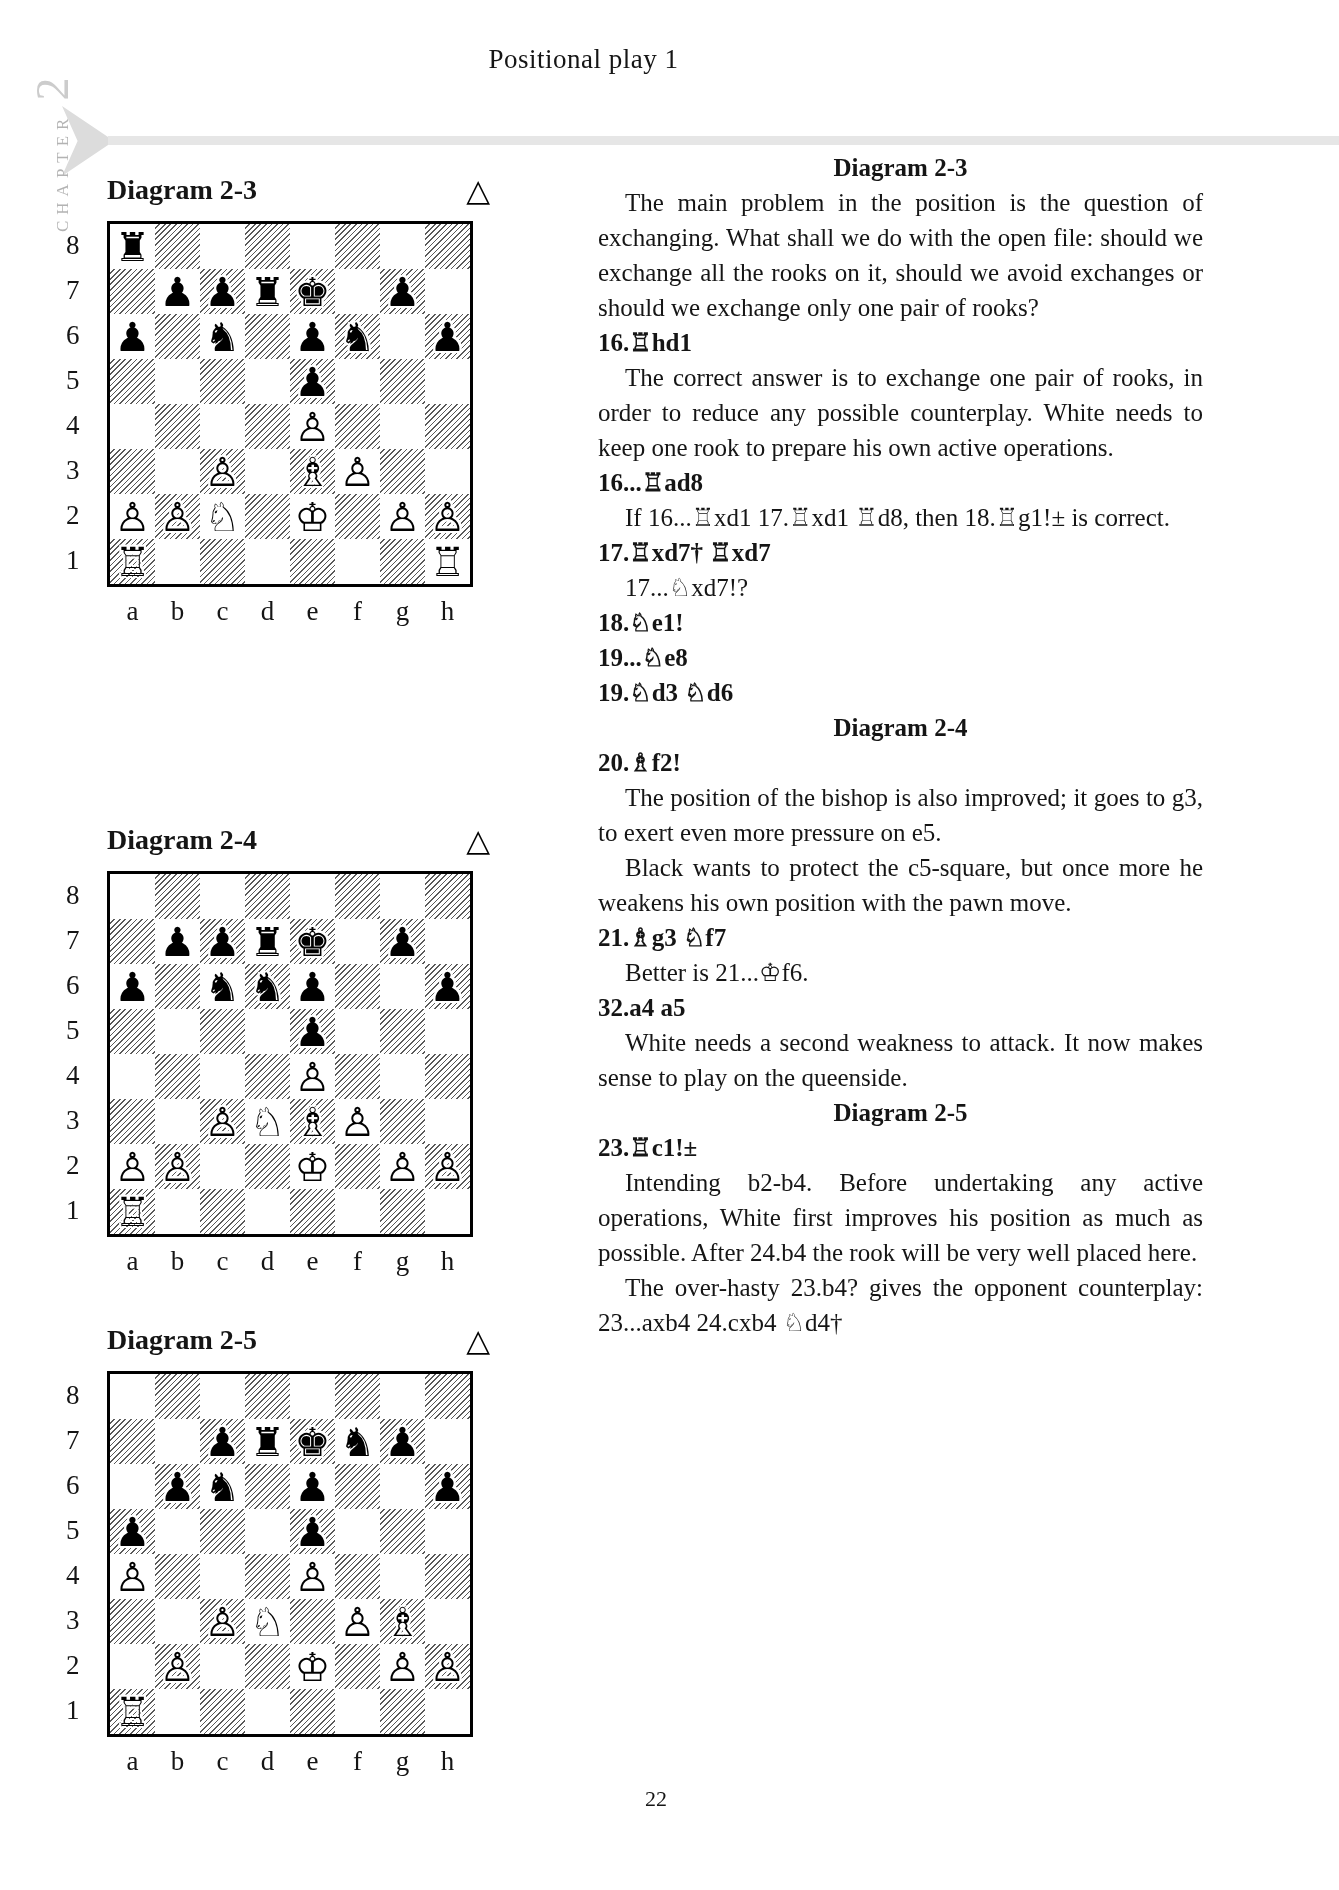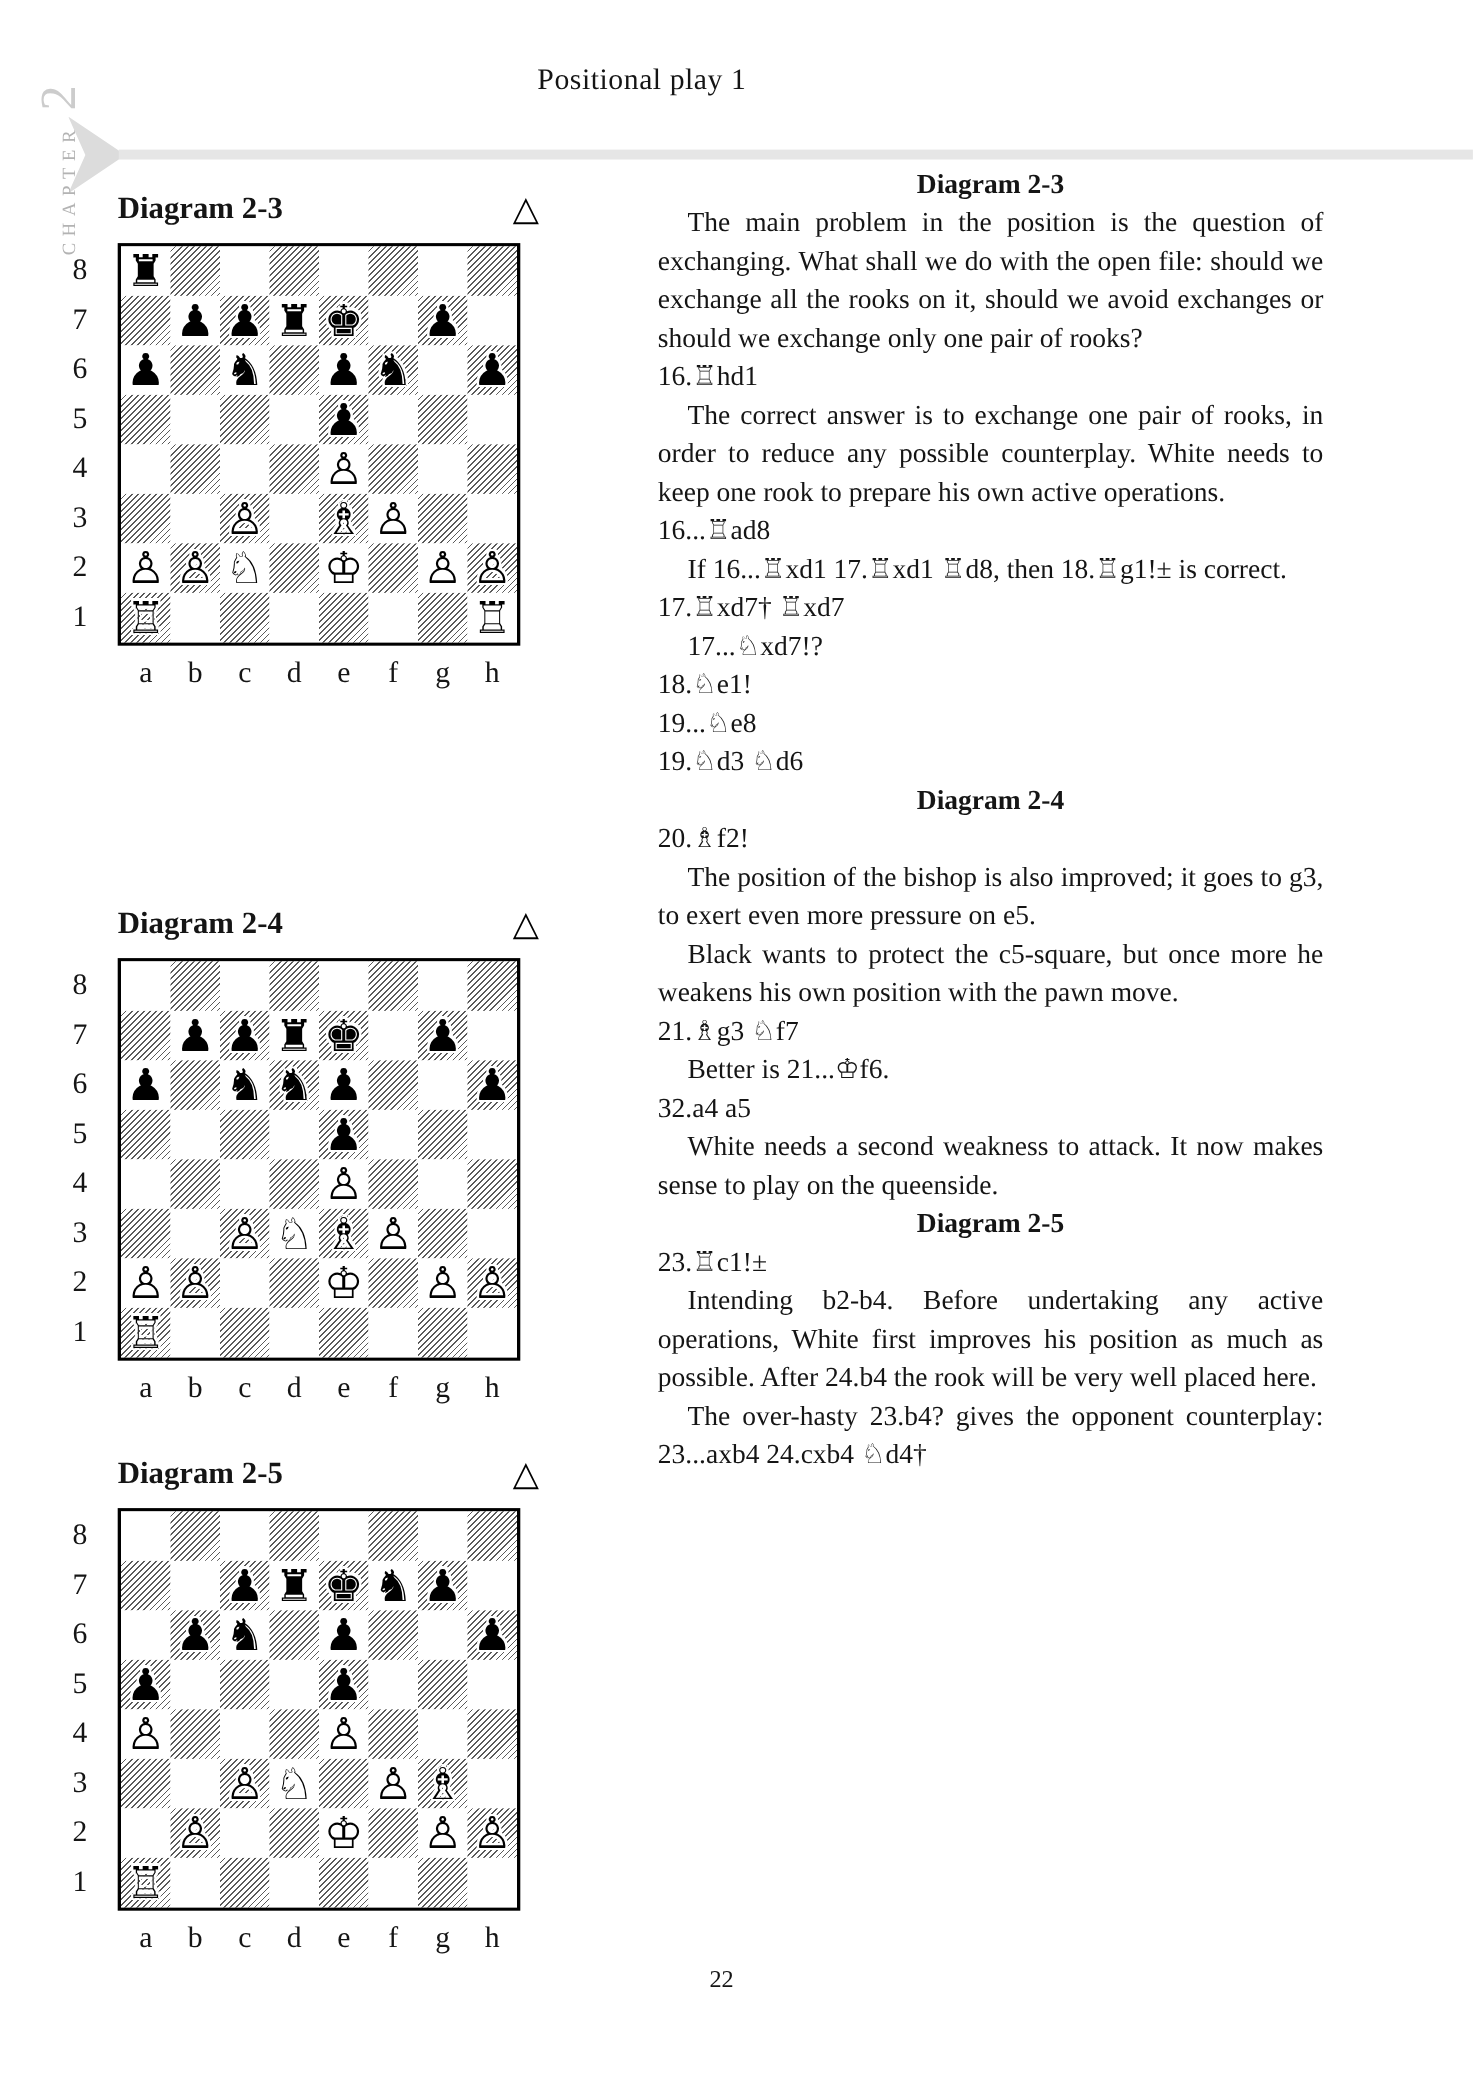--- a/index.html
+++ b/index.html
@@ -3,21 +3,21 @@
 <meta charset="utf-8">
 <style>
   html,body{margin:0;padding:0}
   body{
     width:1339px;height:1890px;position:relative;background:#fff;color:#151515;
     font-family:"Liberation Serif","DejaVu Serif",serif;overflow:hidden;
   }
 
   
   .header-title{
-    position:absolute;top:57px;left:0;width:1167px;text-align:center;
+    position:absolute;top:44px;left:0;width:1167px;text-align:center;
     font-size:27px;letter-spacing:.5px;
   }
   .header-rule{
     position:absolute;top:136px;left:108px;right:0;height:9px;background:#e6e6e6;
   }
   .chapter-arrow{
     position:absolute;top:106px;left:62px;width:52px;height:70px;background:#dcdcdc;
     clip-path:polygon(0 0,100% 50%,0 100%,30% 50%);
   }
   .chapter-tab{
@@ -60,21 +60,21 @@
   }
   .file-labels span{width:45px;text-align:center;font-size:27px}
 
   
   .commentary{
     position:absolute;left:598px;top:150px;width:605px;
     font-size:25px;line-height:35px;
   }
   .commentary p{margin:0}
   .c-heading{font-weight:bold;text-align:center}
-  .c-move{font-weight:normal}
+  .c-move{font-weight:bold}
   .c-para{text-indent:27px;text-align:justify}
   .c-var{text-indent:27px}
 
   
   .page-number{
     position:absolute;top:1786px;left:0;width:1312px;text-align:center;font-size:22px;
   }
 </style>
 </head>
 <body>

